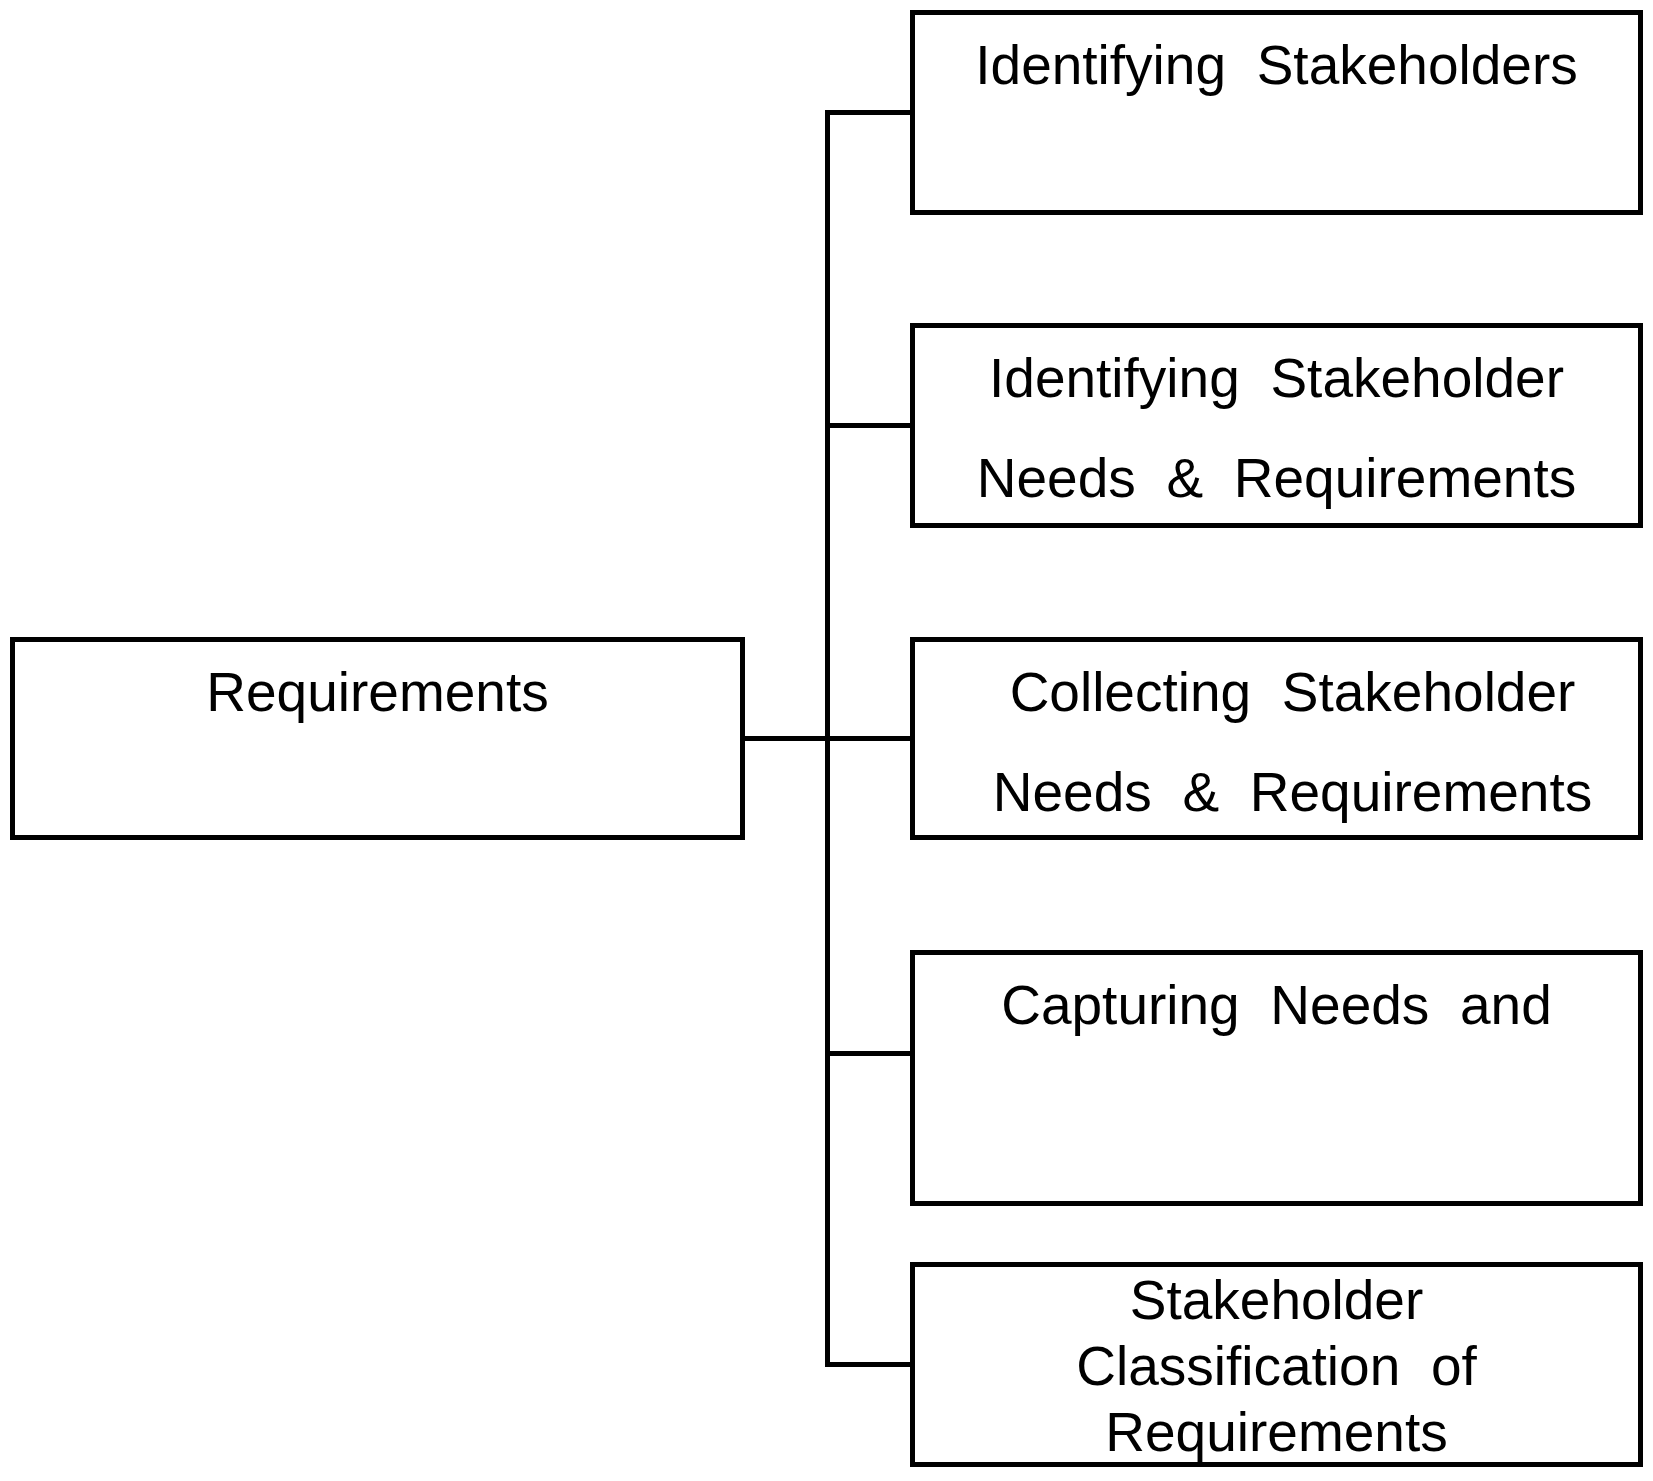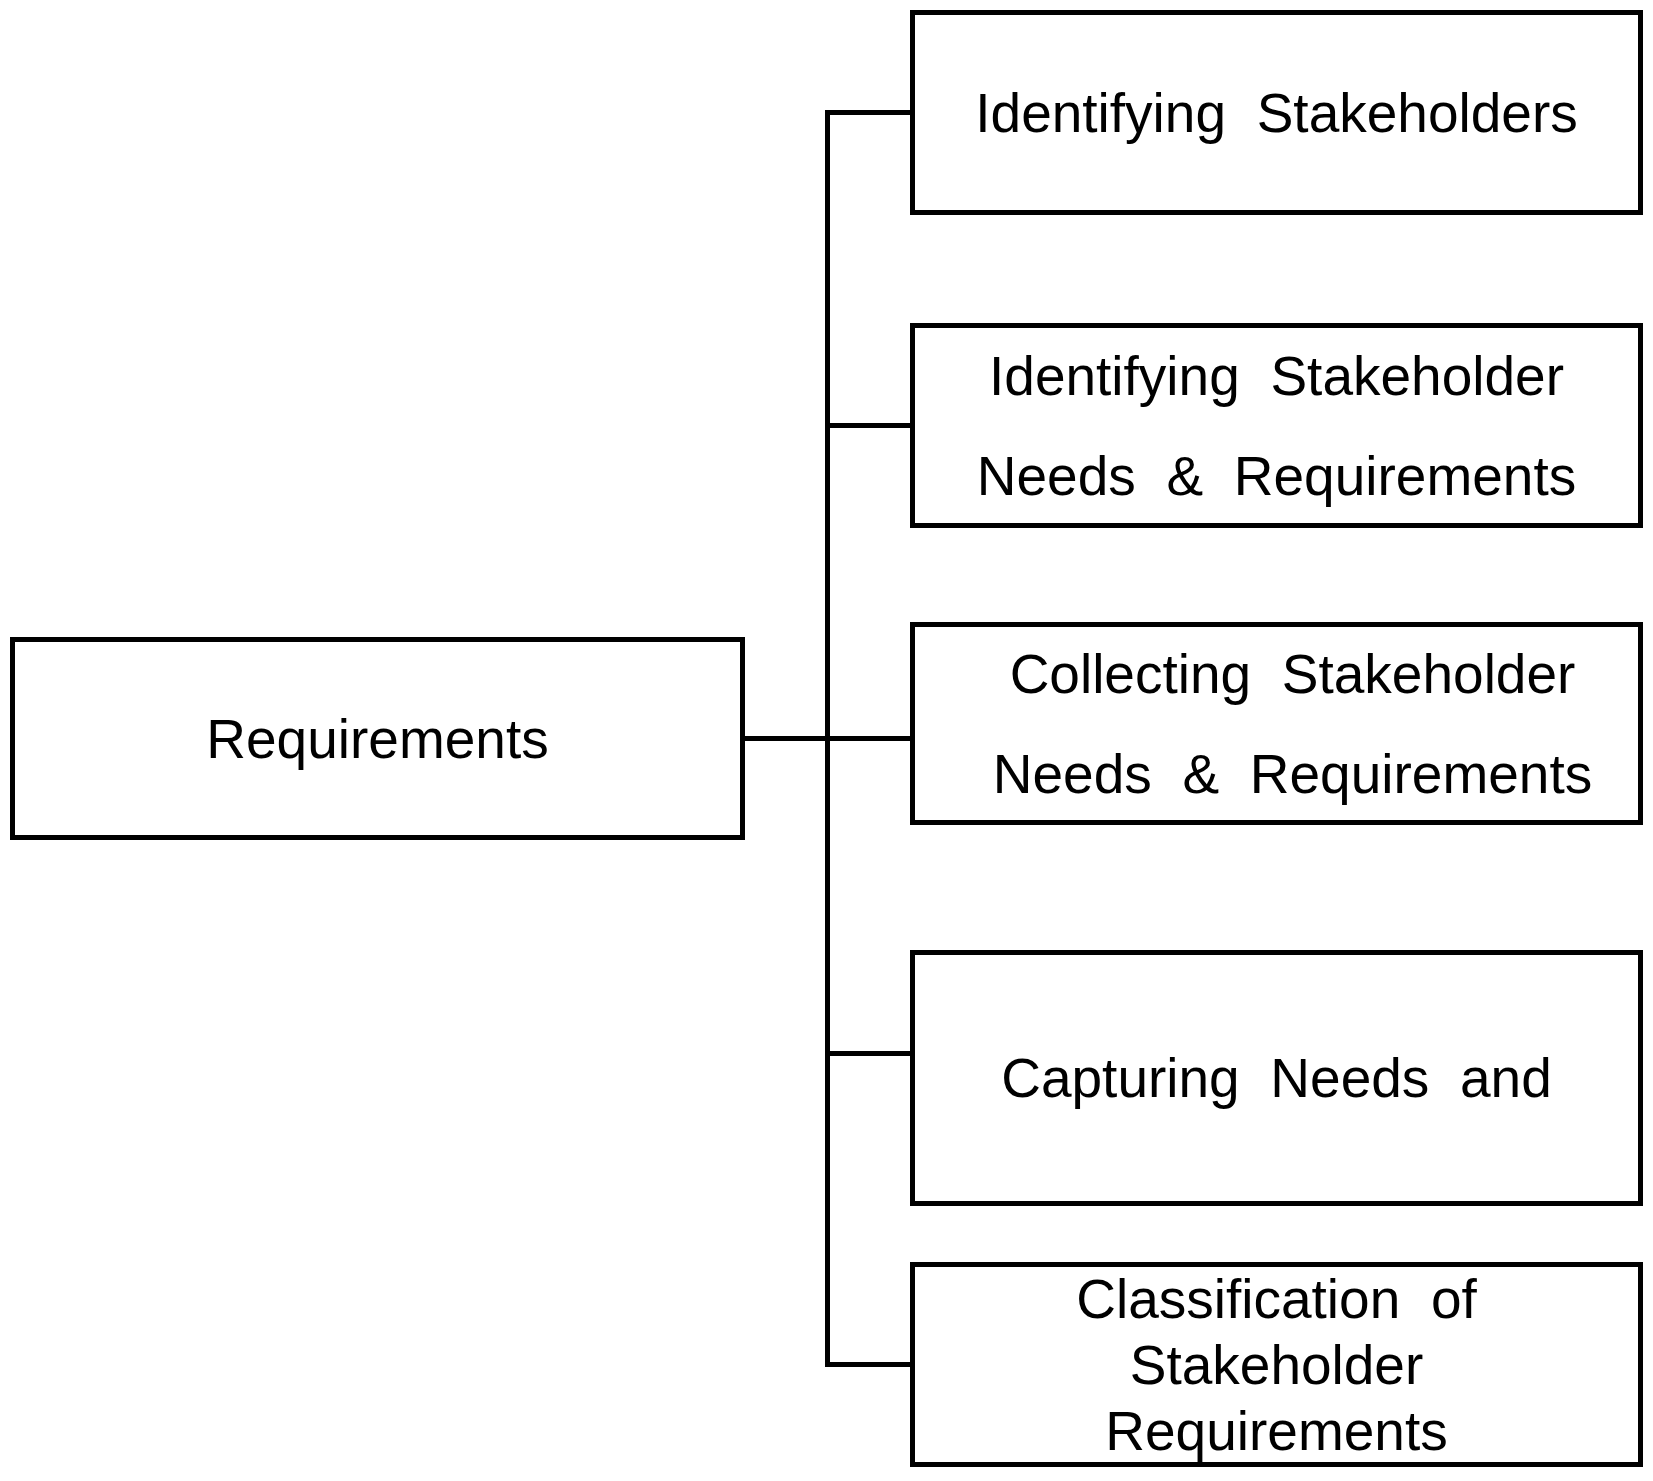--- a/index.html
+++ b/index.html
@@ -16,21 +16,21 @@
     color: #000000;
     overflow: hidden;
   }
   .node {
     position: absolute;
     box-sizing: border-box;
     border: 5px solid #000000;
     background: #ffffff;
     display: flex;
     flex-direction: column;
-    justify-content: center;
+    justify-content: flex-start;
     align-items: center;
     text-align: center;
   }
   .node .line {
     font-size: 55px;
     line-height: 100px;
     word-spacing: 0.28em;
     white-space: nowrap;
   }
   .node.tight .line {
@@ -41,21 +41,21 @@
     top: 637px;
     width: 735px;
     height: 203px;
   }
   .child-node {
     left: 910px;
     width: 733px;
   }
   .child-0 { top: 10px;   height: 205px; }
   .child-1 { top: 323px;  height: 205px; }
-  .child-2 { top: 622px;  height: 203px; padding-left: 32px; }
+  .child-2 { top: 637px;  height: 203px; padding-left: 32px; }
   .child-3 { top: 950px;  height: 256px; }
   .child-4 { top: 1262px; height: 205px; }
 
   .connector {
     position: absolute;
     background: #000000;
   }
   .conn-root-h  { left: 745px; top: 736px;  width: 165px; height: 5px; }
   .conn-trunk   { left: 825px; top: 110px;  width: 5px;   height: 1257px; }
   .conn-stub-0  { left: 825px; top: 110px;  width: 85px;  height: 5px; }
@@ -91,18 +91,18 @@
   <div class="node child-node child-2">
     <div class="line">Collecting Stakeholder</div>
     <div class="line">Needs &amp; Requirements</div>
   </div>
 
   <div class="node child-node child-3">
     <div class="line">Capturing Needs and</div>
   </div>
 
   <div class="node child-node child-4 tight">
+    <div class="line">Stakeholder</div>
     <div class="line">Classification of</div>
-    <div class="line">Stakeholder</div>
     <div class="line">Requirements</div>
   </div>
 
 </div>
 
 </body></html>

